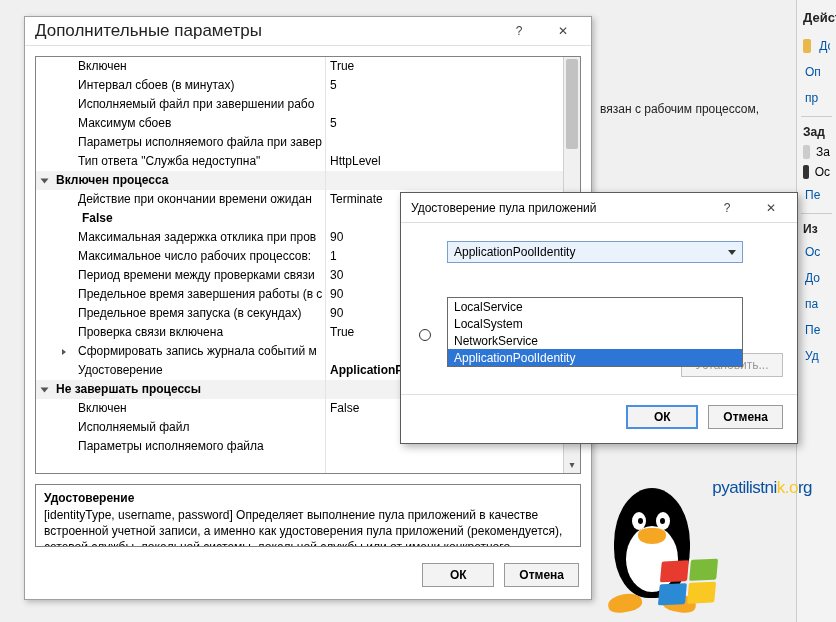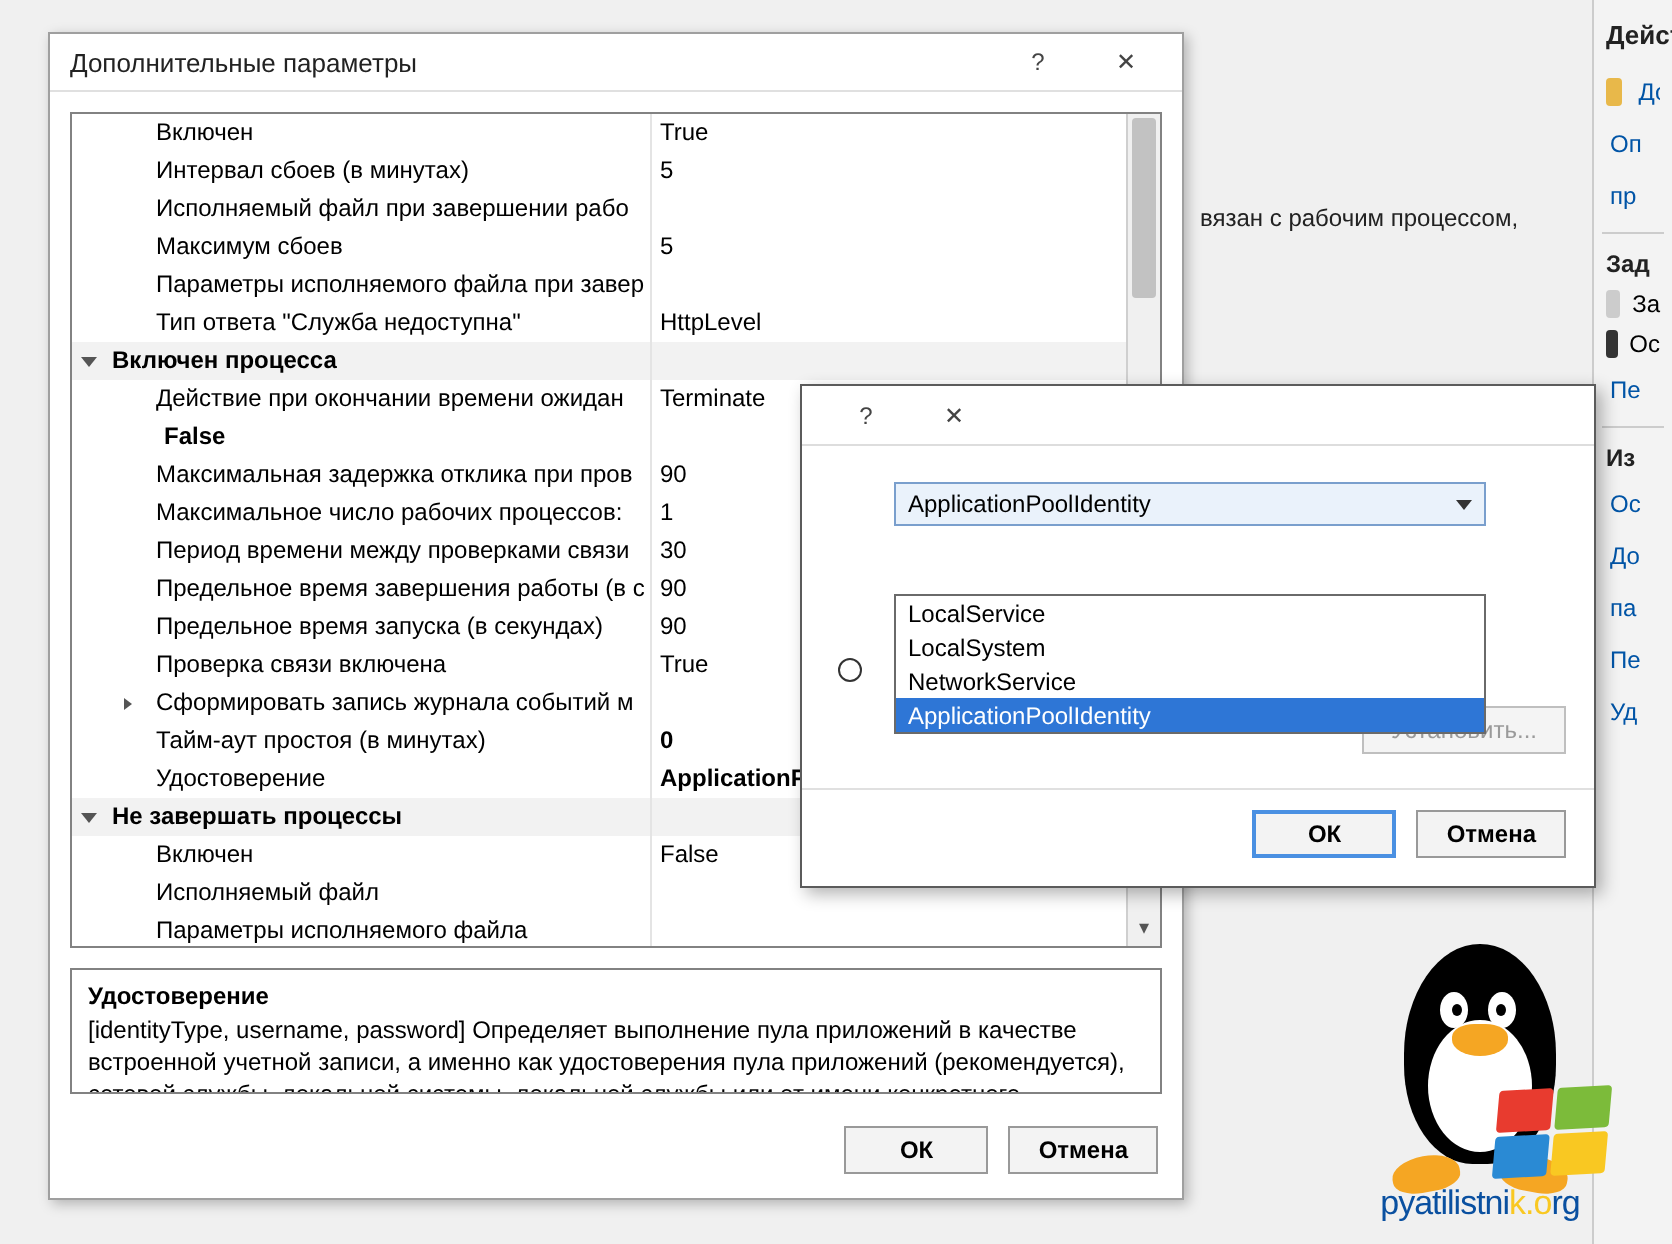--- a/index.html
+++ b/index.html
@@ -62,21 +62,21 @@
     flex-direction: column;
   }
   .dlg1-titlebar {
     height: 30px;
     display: flex;
     align-items: center;
     padding: 0 6px 0 10px;
     background: #fff;
     border-bottom: 1px solid #e0e0e0;
   }
-  .dlg1-title { flex: 1; font-size: 13px; color: #222; }
+  .dlg1-title { flex: 1; font-size: 17px; color: #222; }
   .tb-btn { width: 44px; height: 28px; display:flex; align-items:center; justify-content:center; color:#444; }
 
   .grid-wrap {
     margin: 10px;
     border: 1px solid #828282;
     flex: 0 0 auto;
     position: relative;
     height: 418px;
     overflow: hidden;
   }
@@ -203,22 +203,22 @@
     display:flex;align-items:center;justify-content:center;
   }
   .dlg2-buttons{
     display:flex; justify-content:flex-end; gap:10px;
     padding: 10px 14px 14px; border-top:1px solid #e0e0e0;
   }
   .win-btn.primary{ border:2px solid #4a90e2; }
 
   
   .logo {
-    position:absolute; right:36px; bottom:10px;
-    display:flex; flex-direction:column; align-items:center;
+    position:absolute; right:24px; bottom:10px;
+    display:flex; align-items:flex-start;
   }
   .tux{
     width:120px;height:130px;position:relative;
   }
   .tux-body{position:absolute;left:22px;top:6px;width:76px;height:110px;background:#000;border-radius:50% 50% 45% 45%;}
   .tux-belly{position:absolute;left:34px;top:44px;width:52px;height:66px;background:#fff;border-radius:50%;}
   .tux-eye{position:absolute;top:30px;width:14px;height:18px;background:#fff;border-radius:50%;}
   .tux-eye.l{left:40px}.tux-eye.r{left:64px}
   .tux-pupil{position:absolute;top:36px;width:5px;height:6px;background:#000;border-radius:50%;}
   .tux-pupil.l{left:46px}.tux-pupil.r{left:68px}
@@ -346,24 +346,20 @@
         </div>
         <div class="grow">
           <span class="lbl">Проверка связи включена</span>
           <span class="val">True</span>
         </div>
         <div class="grow sub-expand">
           <span class="lbl">Сформировать запись журнала событий м</span>
           <span class="val"></span>
         </div>
         <div class="grow">
-          <span class="lbl">Тайм-аут простоя (в минутах)</span>
-          <span class="val bold">0</span>
-        </div>
-        <div class="grow">
           <span class="lbl">Удостоверение</span>
           <span class="val bold">ApplicationPool</span>
         </div>
         <div class="grow cat">Не завершать процессы</div>
         <div class="grow">
           <span class="lbl">Включен</span>
           <span class="val">False</span>
         </div>
         <div class="grow">
           <span class="lbl">Исполняемый файл</span>
@@ -388,20 +384,21 @@
   </div>
 
   <div class="dlg1-buttons">
     <div class="win-btn">ОК</div>
     <div class="win-btn">Отмена</div>
   </div>
 </div>
 
 <div class="dlg2">
   <div class="dlg2-titlebar">
+    <div class="dlg2-title">Удостоверение пула приложений</div>
     <div class="tb-btn">?</div>
     <div class="tb-btn">✕</div>
   </div>
   <div class="dlg2-body">
     <div class="combo">
       <span>ApplicationPoolIdentity</span>
     </div>
 
     <div class="dropdown" id="dropdown">
         <div class="dd-item">LocalService</div>

